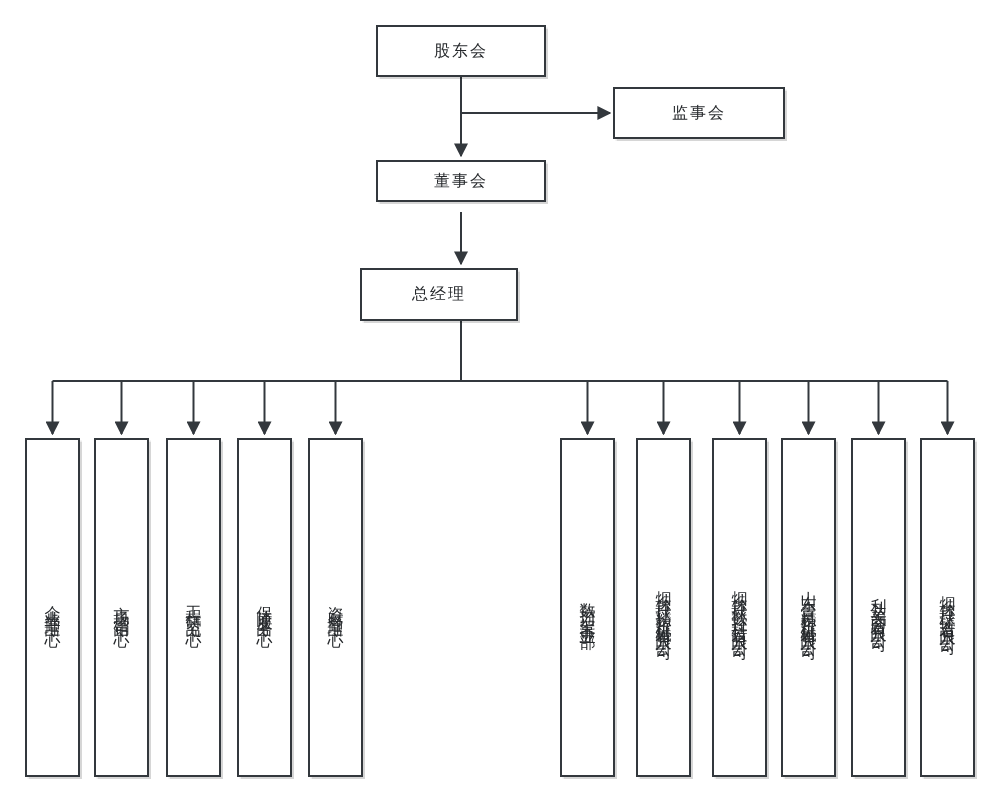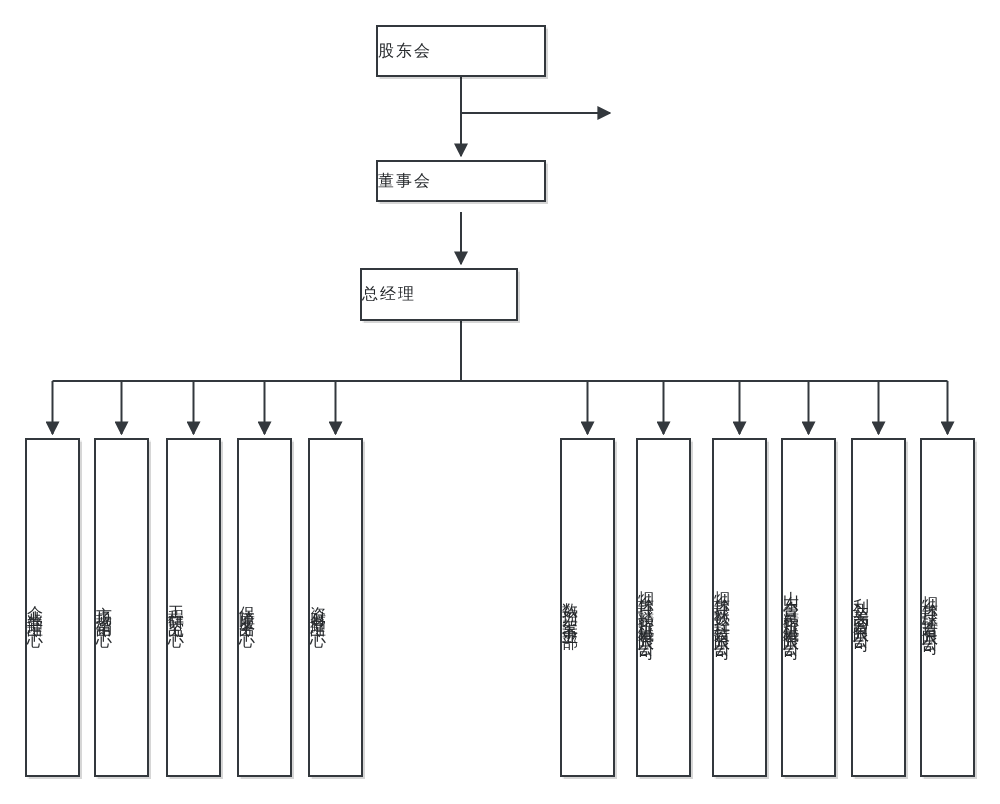--- a/index.html
+++ b/index.html
@@ -25,20 +25,21 @@
   }
   .connectors path{stroke:var(--line);stroke-width:2;fill:none;}
   .connectors marker path{fill:var(--line);stroke:none;}
   .box{
     position:absolute;
     box-sizing:border-box;
     border:2px solid var(--box-border);
     background:var(--box-bg);
     display:flex;
     align-items:center;
+    justify-content:center;
     box-shadow:1.5px 1.5px 1px rgba(0,0,0,0.16);
   }
   .hbox span{
     font-size:16px;
     letter-spacing:2px;
     white-space:nowrap;
   }
   .vbox{width:55px;top:438px;height:339px;}
   .vbox .vtext{
     writing-mode:vertical-rl;
@@ -87,20 +88,23 @@
     <path d="M663.5 381 V434" marker-end="url(#arrow)"></path>
     <path d="M739.5 381 V434" marker-end="url(#arrow)"></path>
     <path d="M808.5 381 V434" marker-end="url(#arrow)"></path>
     <path d="M878.5 381 V434" marker-end="url(#arrow)"></path>
     <path d="M947.5 381 V434" marker-end="url(#arrow)"></path>
   </svg>
 
   <div class="box hbox" id="bx-shareholders">
     <span>股东会</span>
   </div>
+  <div class="box hbox" id="bx-supervisory">
+    <span>监事会</span>
+  </div>
   <div class="box hbox" id="bx-board">
     <span>董事会</span>
   </div>
   <div class="box hbox" id="bx-gm">
     <span>总经理</span>
   </div>
 
   <div class="box vbox" id="cb0">
     <span class="vtext">企业管理中心</span>
   </div>

